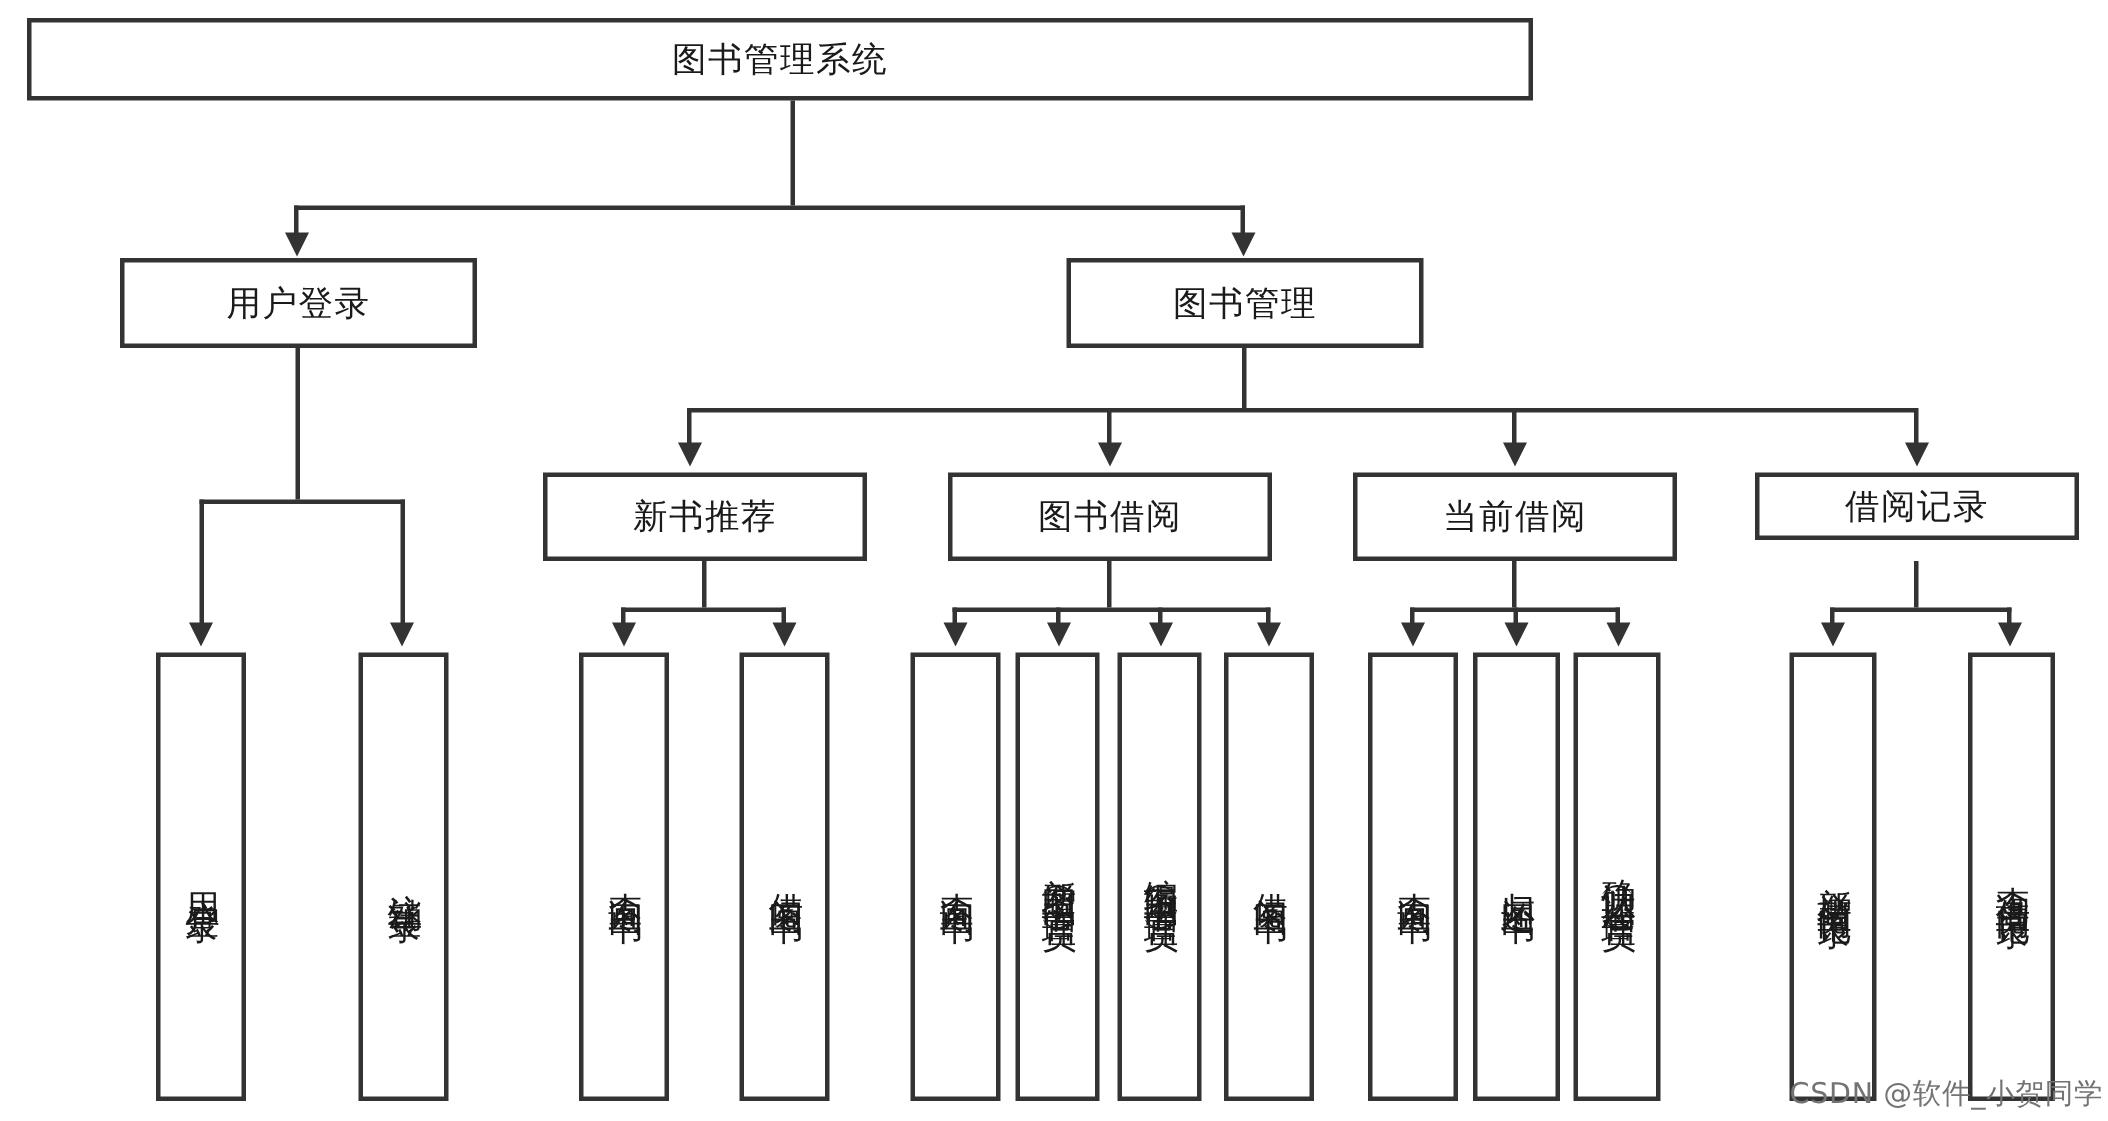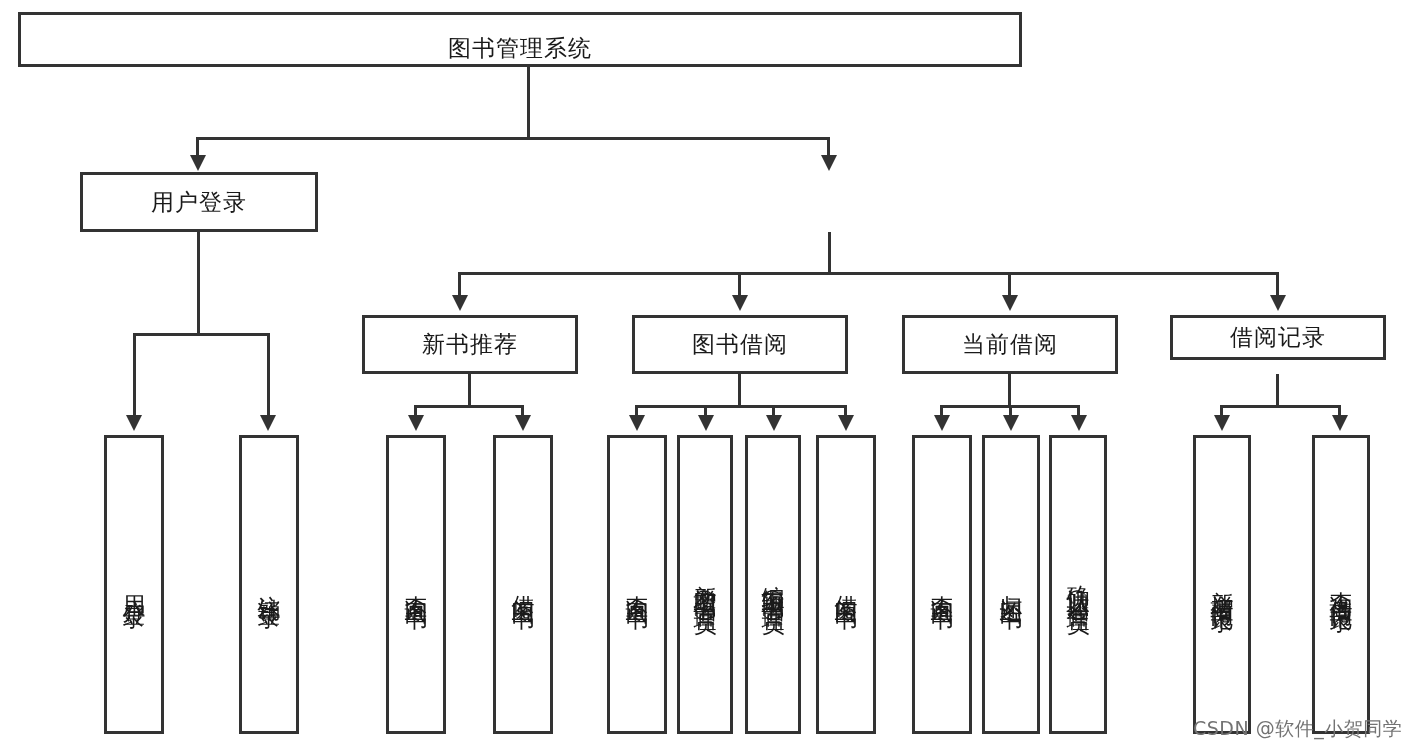--- a/index.html
+++ b/index.html
@@ -67,36 +67,39 @@
     white-space: nowrap;
     letter-spacing: 0.5px;
     pointer-events: none;
   }
 </style>
 </head>
 <body>
 
 <div id="canvas">
 
-  <div class="node horiz" style="left:18px; top:12px; width:1004px; height:55px;align-items:flex-end;">
+  <div class="node horiz" style="left:18px; top:12px; width:1004px; height:55px;">
     <span>图书管理系统</span>
   </div>
 
   <div class="conn vline" style="left:527px; top:67px; width:3px; height:70px;"></div>
 
   <div class="conn hline" style="left:196px; top:137px; width:634px; height:3px;"></div>
 
   <div class="conn vline" style="left:196px; top:137px; width:3px; height:20px;"></div>
   <div class="arrow" style="left:190px; top:155px;"></div>
 
   <div class="conn vline" style="left:827px; top:137px; width:3px; height:20px;"></div>
   <div class="arrow" style="left:821px; top:155px;"></div>
 
   <div class="node horiz" style="left:80px; top:172px; width:238px; height:60px;">
     <span>用户登录</span>
+  </div>
+  <div class="node horiz" style="left:711px; top:172px; width:238px; height:60px;">
+    <span>图书管理</span>
   </div>
 
   <div class="conn vline" style="left:197px; top:232px; width:3px; height:101px;"></div>
   <div class="conn hline" style="left:133px; top:333px; width:137px; height:3px;"></div>
   <div class="conn vline" style="left:133px; top:333px; width:3px; height:84px;"></div>
   <div class="arrow" style="left:126px; top:415px;"></div>
   <div class="conn vline" style="left:267px; top:333px; width:3px; height:84px;"></div>
   <div class="arrow" style="left:260px; top:415px;"></div>
 
   <div class="conn vline" style="left:828px; top:232px; width:3px; height:40px;"></div>

